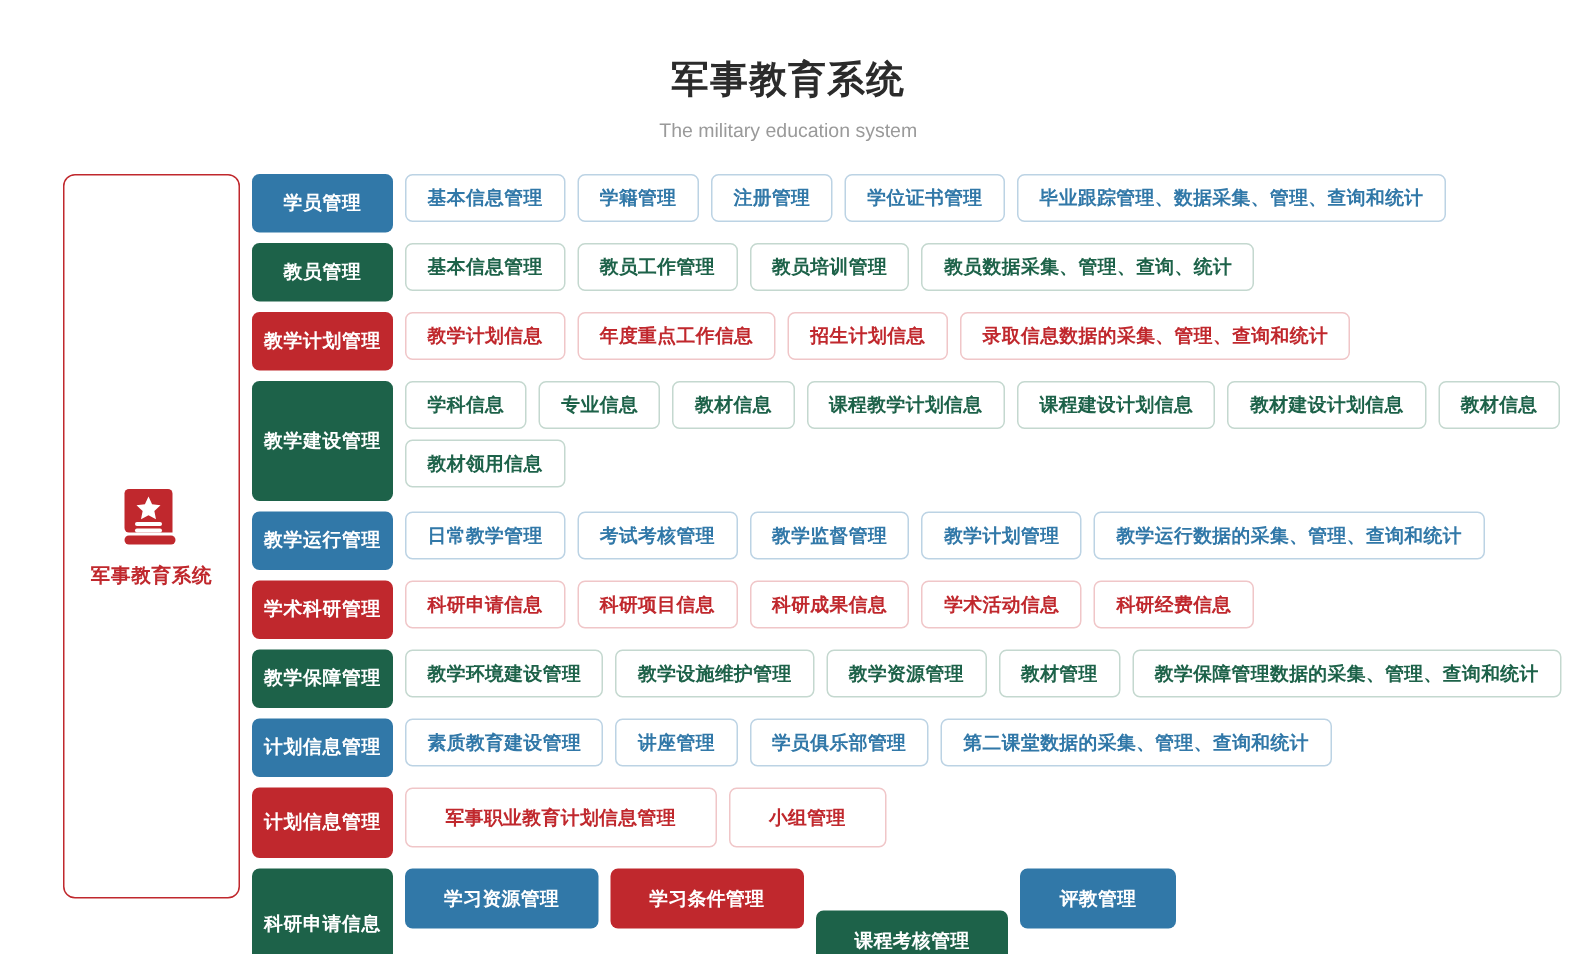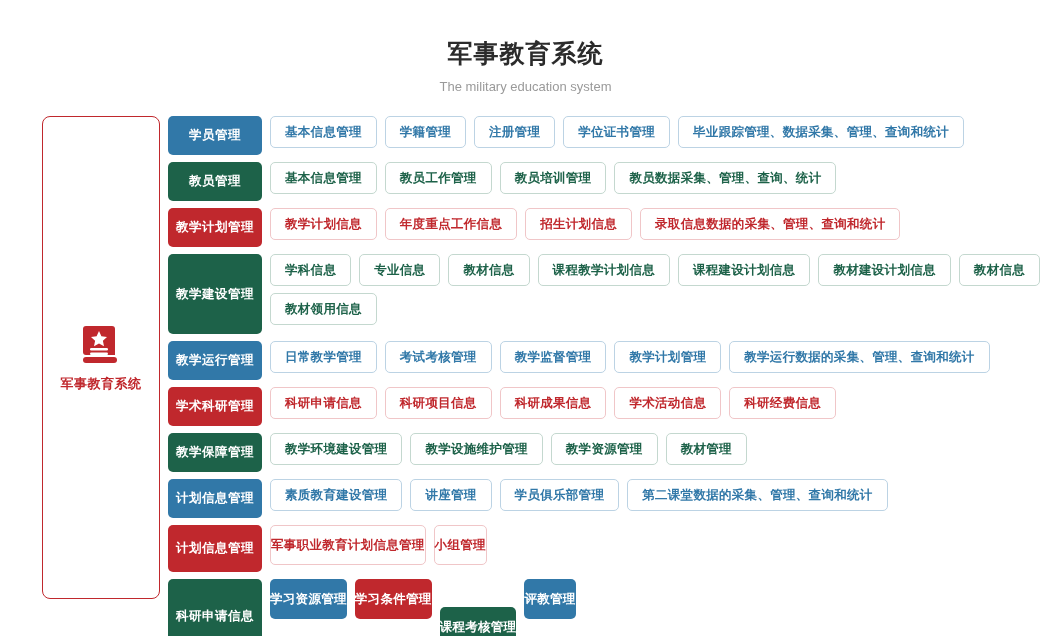--- a/index.html
+++ b/index.html
@@ -114,21 +114,21 @@
   .t-red   .chip { border-color: #f0c6c8; color: #c0282d; }
 
   
   .chip.fill { border: none; color: #ffffff; }
   .chip.fill.c-blue  { background: #3178a8; }
   .chip.fill.c-green { background: #1d6249; margin-top: 28px; }
   .chip.fill.c-red   { background: #c0282d; }
 
   
   .row.tall .row-label { min-height: 42px; }
-  .row.tall .chip { height: 40px; padding: 0 0; }
+  .row.tall .chip { height: 40px; padding: 0 26px; }
 
   .row.two-line .row-label { min-height: 80px; }
 </style>
 </head>
 <body>
 
 <div id="app">
 
   <div class="header">
     <div class="title">军事教育系统</div>
@@ -212,20 +212,21 @@
             <div class="chip">科研经费信息</div>
           </div>
         </div>
         <div class="row t-green">
           <div class="row-label">教学保障管理</div>
           <div class="row-items">
             <div class="chip">教学环境建设管理</div>
             <div class="chip">教学设施维护管理</div>
             <div class="chip">教学资源管理</div>
             <div class="chip">教材管理</div>
+            <div class="chip">教学保障管理数据的采集、管理、查询和统计</div>
           </div>
         </div>
         <div class="row t-blue">
           <div class="row-label">计划信息管理</div>
           <div class="row-items">
             <div class="chip">素质教育建设管理</div>
             <div class="chip">讲座管理</div>
             <div class="chip">学员俱乐部管理</div>
             <div class="chip">第二课堂数据的采集、管理、查询和统计</div>
           </div>

